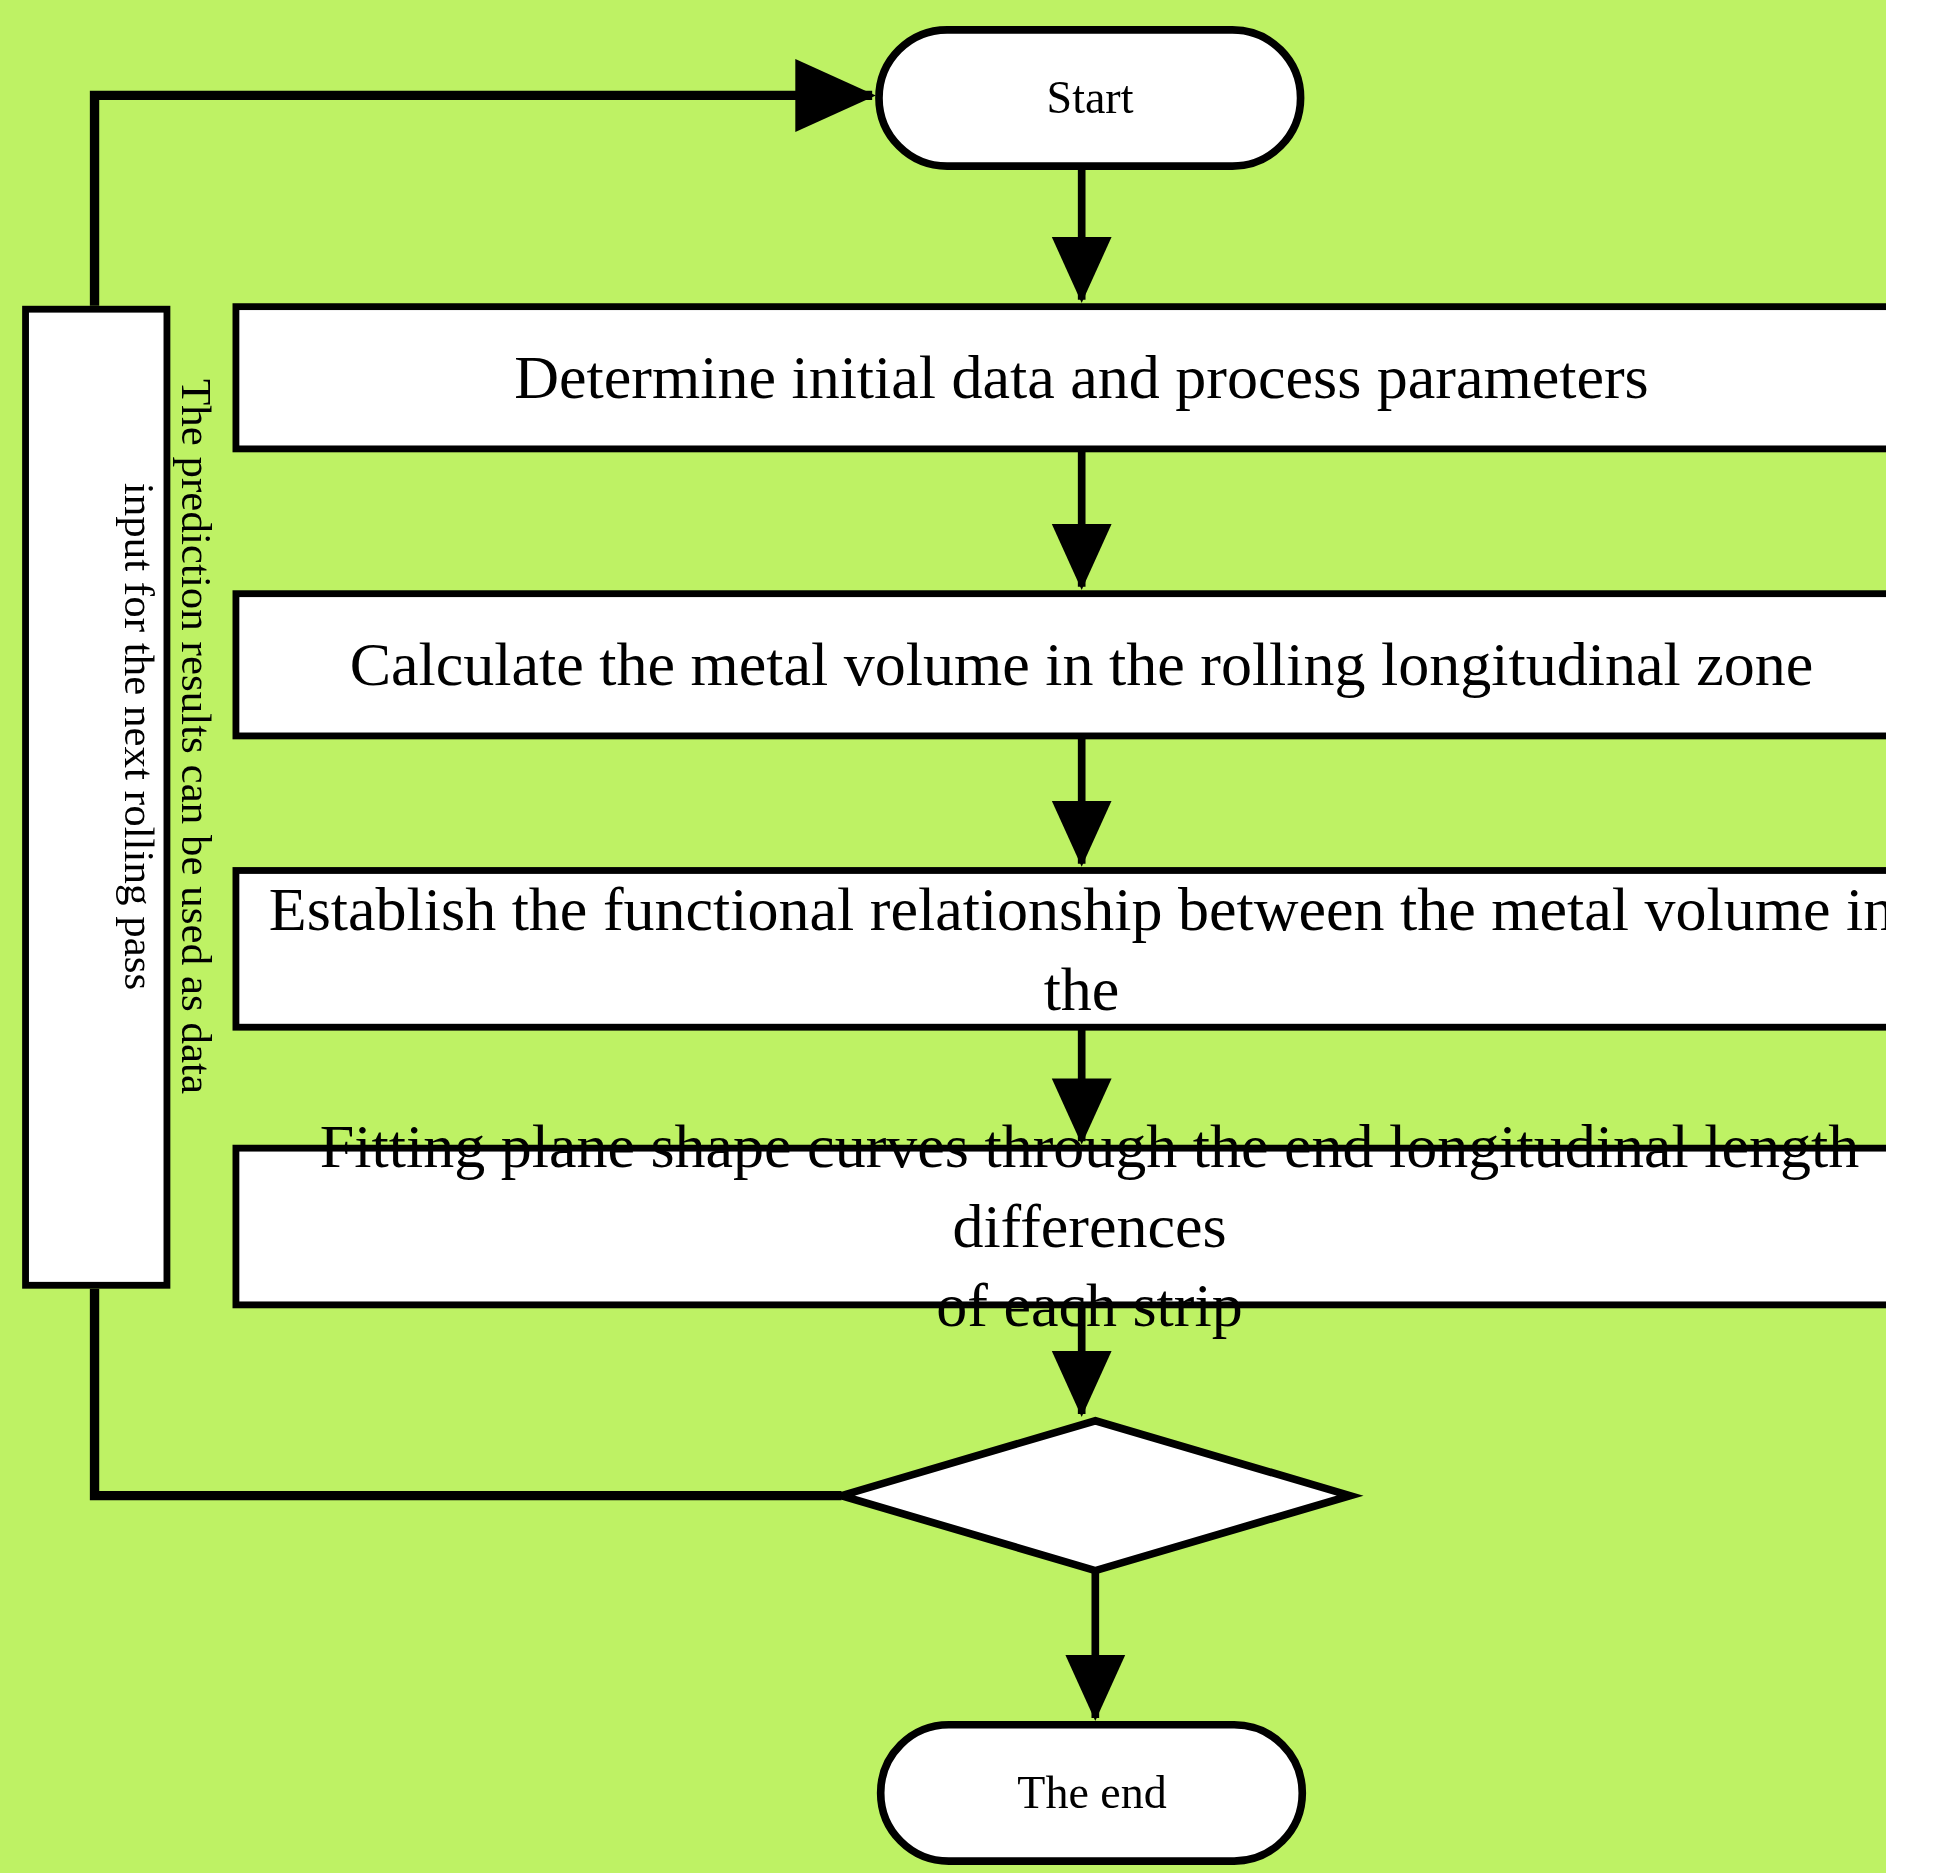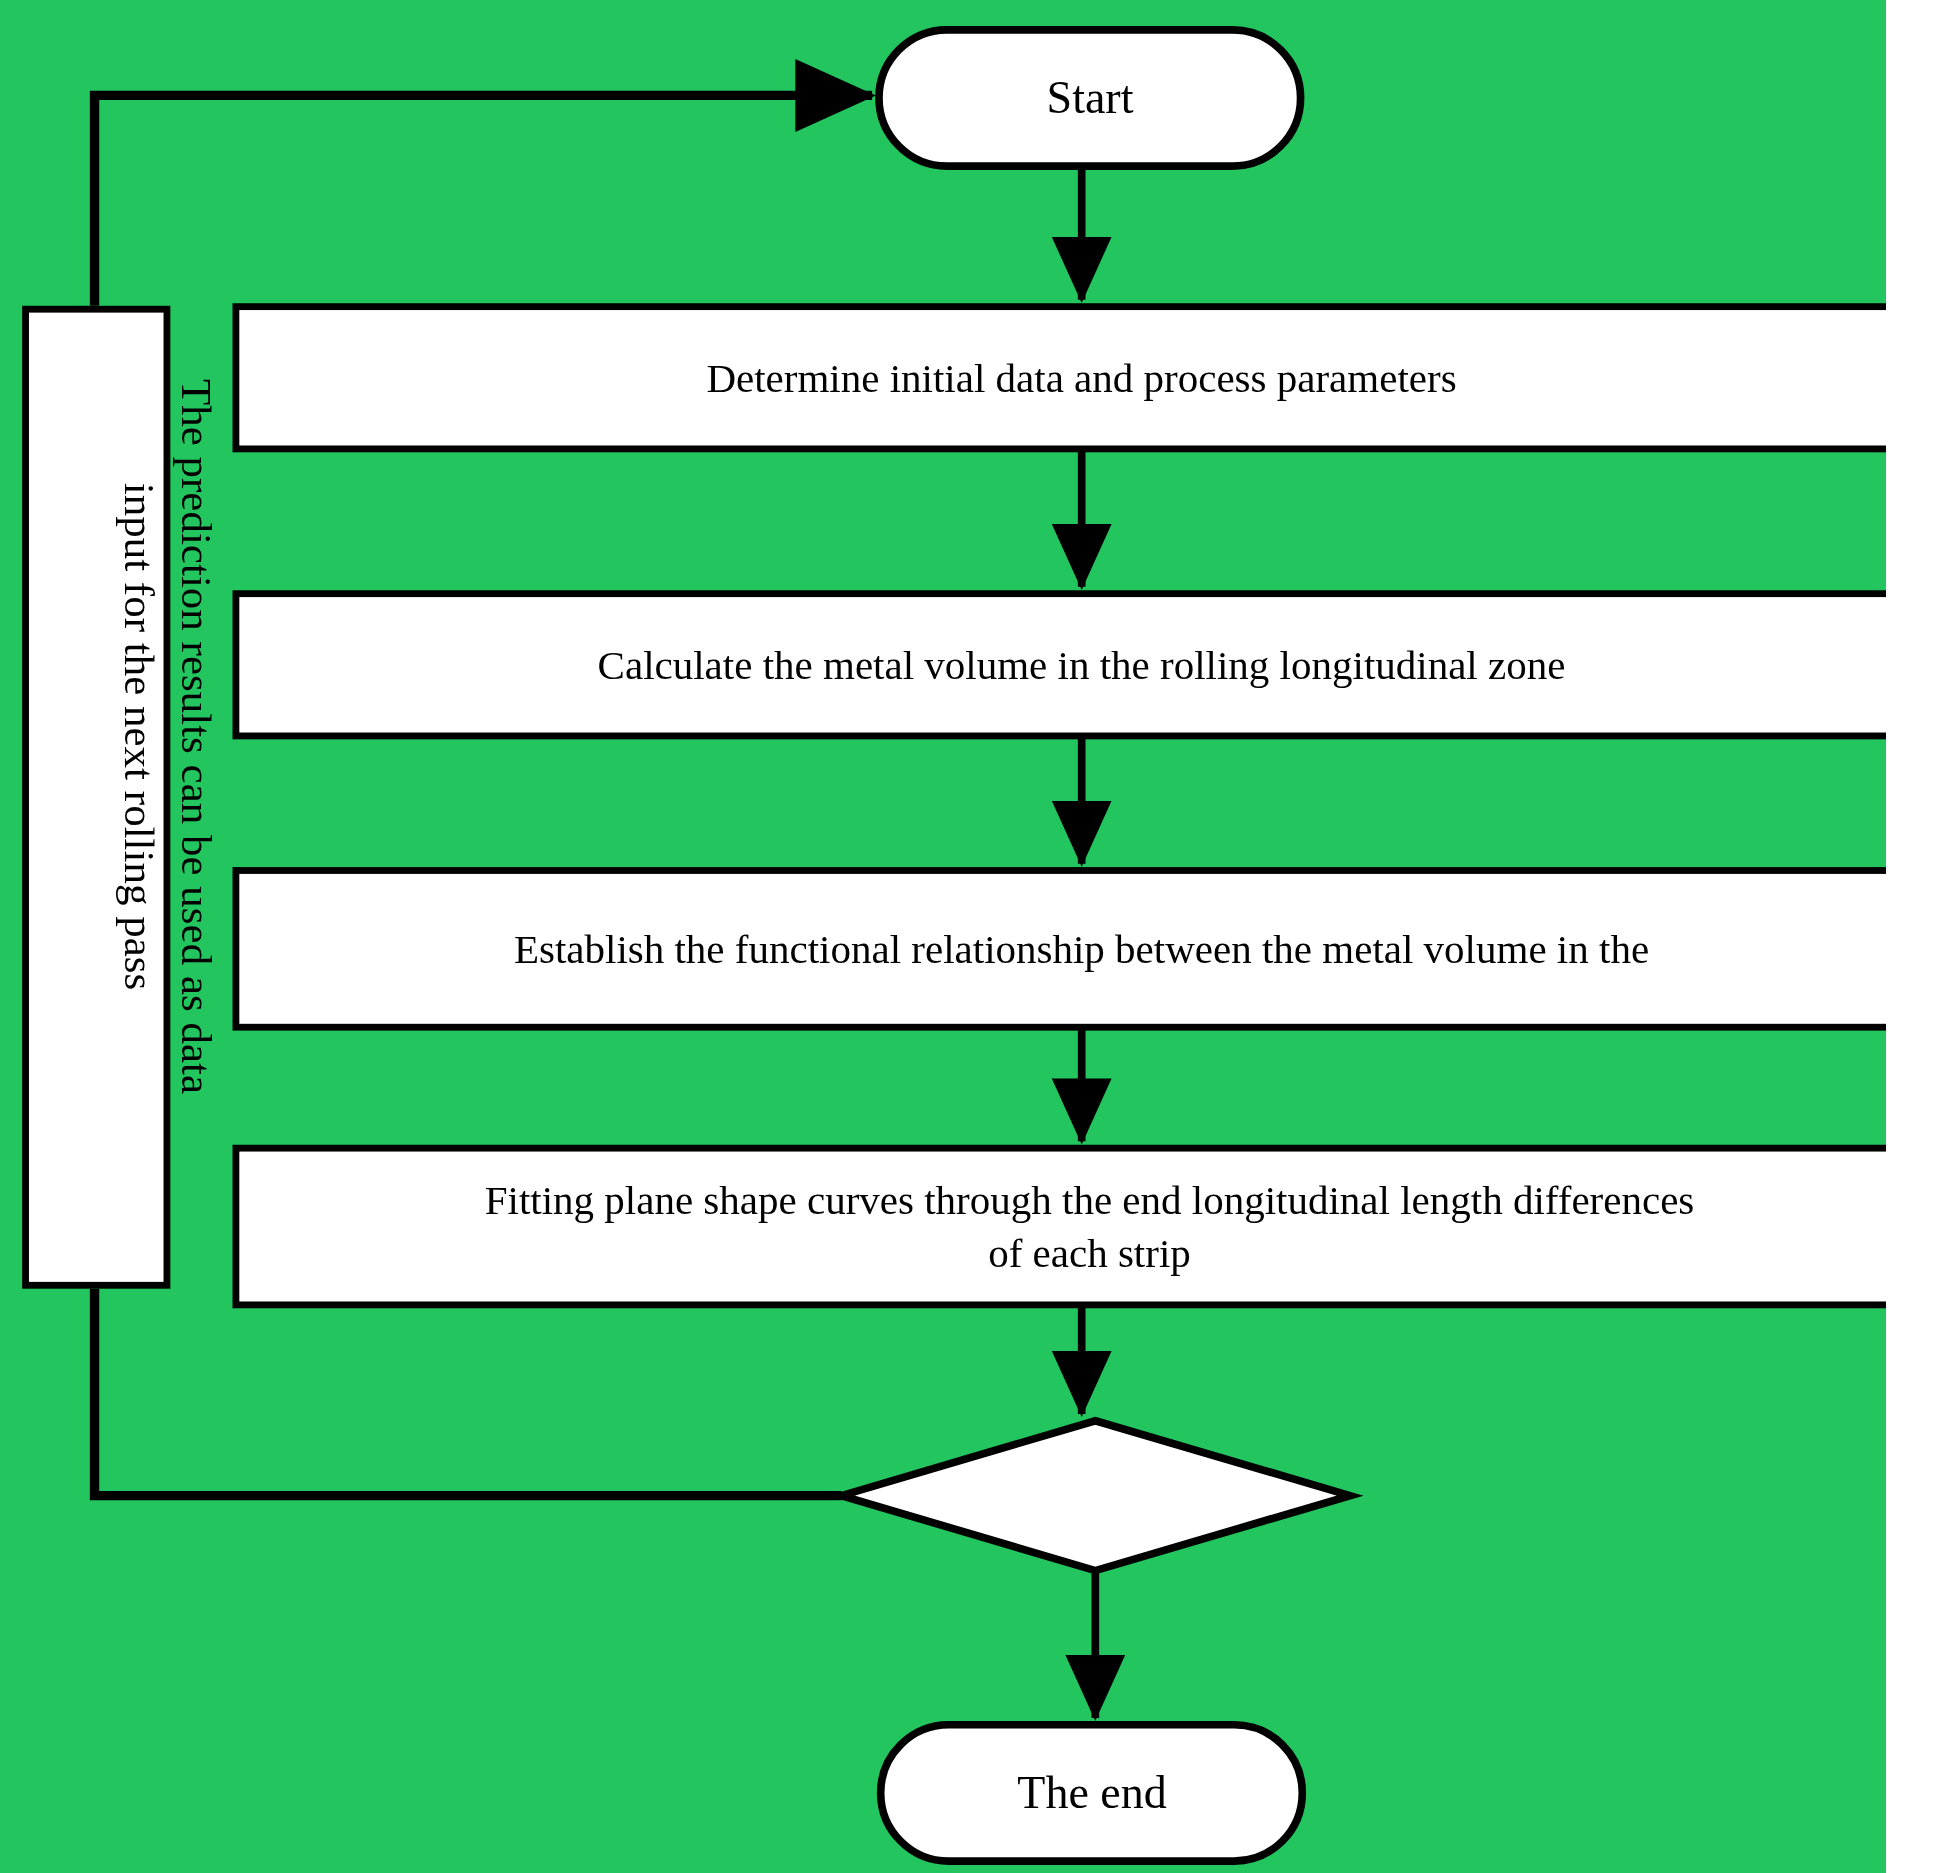--- a/index.html
+++ b/index.html
@@ -7,42 +7,42 @@
     padding: 0;
     background: #ffffff;
   }
   body {
     font-family: "Liberation Serif", "DejaVu Serif", serif;
   }
   #canvas {
     position: relative;
     width: 1886px;
     height: 1873px;
-    background: #22c55e;
+    background: #bef264;
     overflow: hidden;
   }
   #flow-svg {
     position: absolute;
     left: 0;
     top: 0;
     width: 1953px;
     height: 1873px;
   }
   .node-text {
     position: absolute;
     display: flex;
     align-items: center;
     justify-content: center;
     text-align: center;
     color: #000000;
     line-height: 1.28;
     pointer-events: none;
   }
   .terminal-label { font-size: 46px; }
-  .process-label  { font-size: 41px; }
+  .process-label  { font-size: 62px; }
   .decision-label { font-size: 46px; }
   .vertical-box-text {
     position: absolute;
     display: flex;
     align-items: center;
     justify-content: center;
     text-align: center;
     color: #000000;
     font-size: 43px;
     line-height: 1.32;

